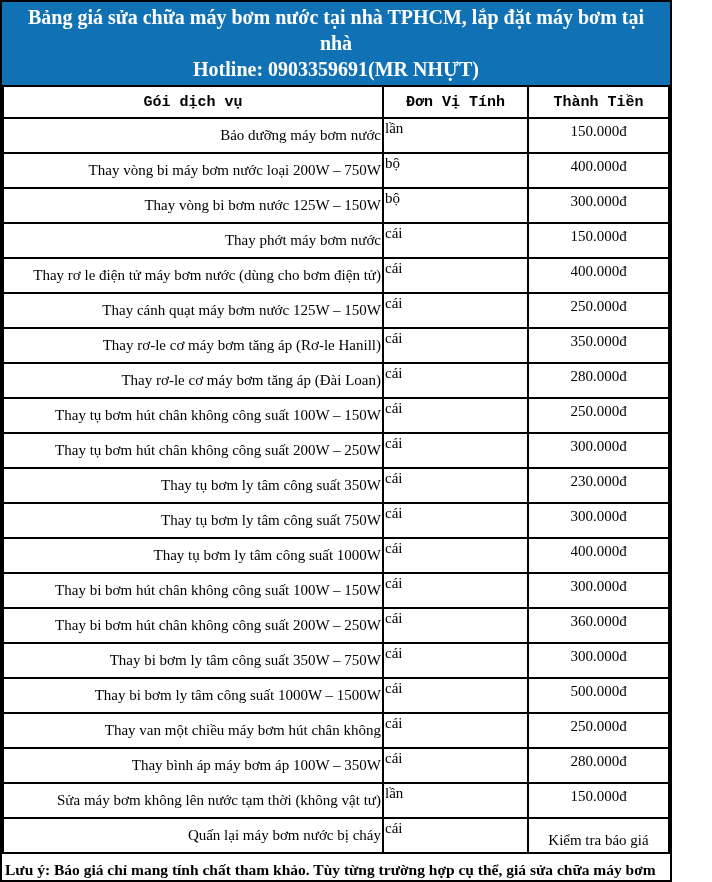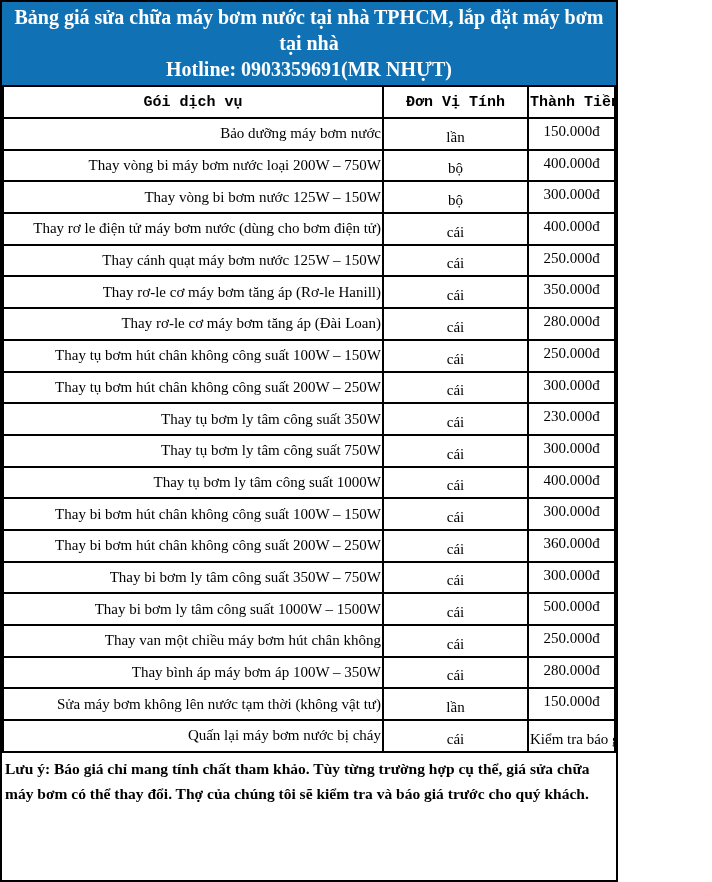--- a/index.html
+++ b/index.html
@@ -2,21 +2,21 @@
 <html lang="vi"><head>
 <meta charset="utf-8">
 <style>
   html, body {
     margin: 0;
     padding: 0;
     background: #ffffff;
     font-family: "Liberation Serif", "DejaVu Serif", serif;
   }
   .sheet {
-    width: 618px;
+    width: 672px;
     height: 882px;
     box-sizing: border-box;
     border: 2px solid #000;
     background: #fff;
     display: flex;
     flex-direction: column;
     overflow: hidden;
   }
   .title-bar {
     background: #1171B5;
@@ -50,23 +50,22 @@
   }
   table.price-table tbody tr {
     height: 31.7px;
   }
   td.service-cell {
     text-align: right;
     vertical-align: middle;
     padding-left: 6px;
   }
   td.unit-cell {
-    text-align: center;
     vertical-align: bottom;
-    padding-bottom: 3px;
+    padding-bottom: 15px;
     margin-top: 48px;
   }
   td.price-cell {
     text-align: center;
     vertical-align: top;
     padding-top: 4px;
   }
   td.price-cell.text-price {
     vertical-align: bottom;
     padding-bottom: 3px;
@@ -115,20 +114,25 @@
     <td class="unit-cell">bộ</td>
     <td class="price-cell">400.000đ</td>
   </tr>
 
   <tr>
     <td class="service-cell">Thay vòng bi bơm nước 125W – 150W</td>
     <td class="unit-cell">bộ</td>
     <td class="price-cell">300.000đ</td>
   </tr>
 
+  <tr>
+    <td class="service-cell">Thay phớt máy bơm nước</td>
+    <td class="unit-cell">cái</td>
+    <td class="price-cell">150.000đ</td>
+  </tr>
 
   <tr>
     <td class="service-cell">Thay rơ le điện tử máy bơm nước (dùng cho bơm điện tử)</td>
     <td class="unit-cell">cái</td>
     <td class="price-cell">400.000đ</td>
   </tr>
 
   <tr>
     <td class="service-cell">Thay cánh quạt máy bơm nước 125W – 150W</td>
     <td class="unit-cell">cái</td>

